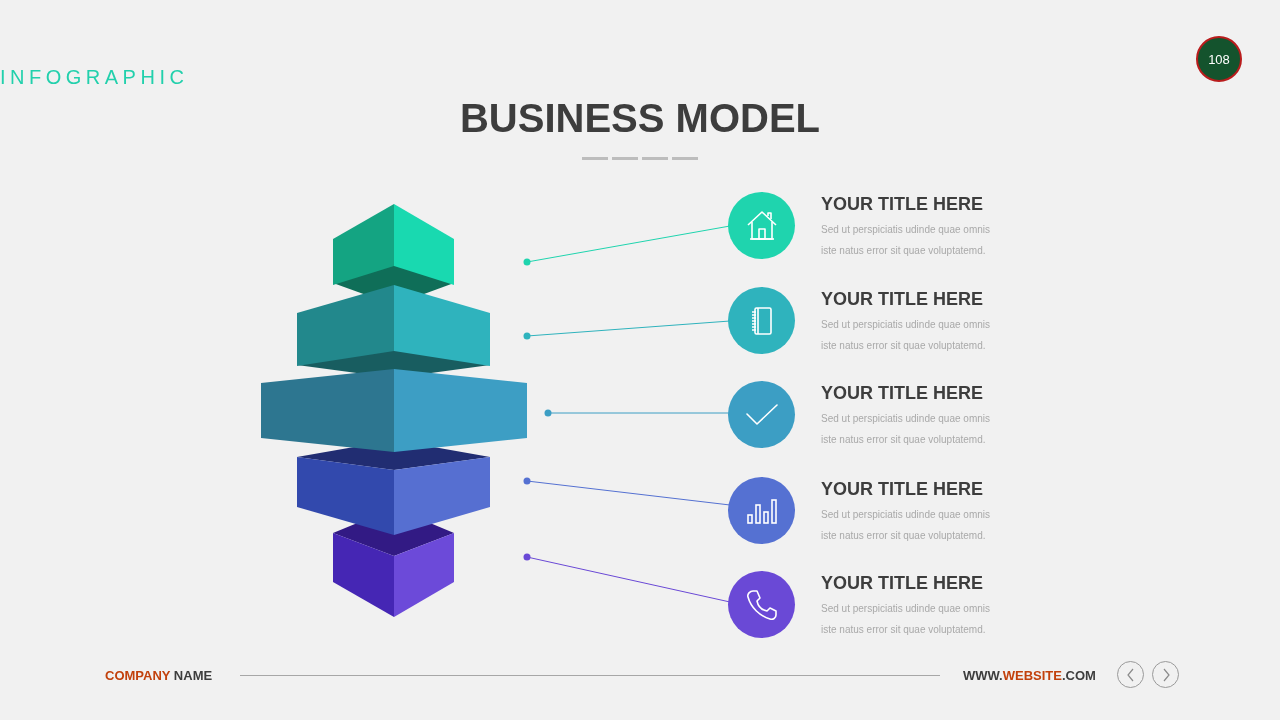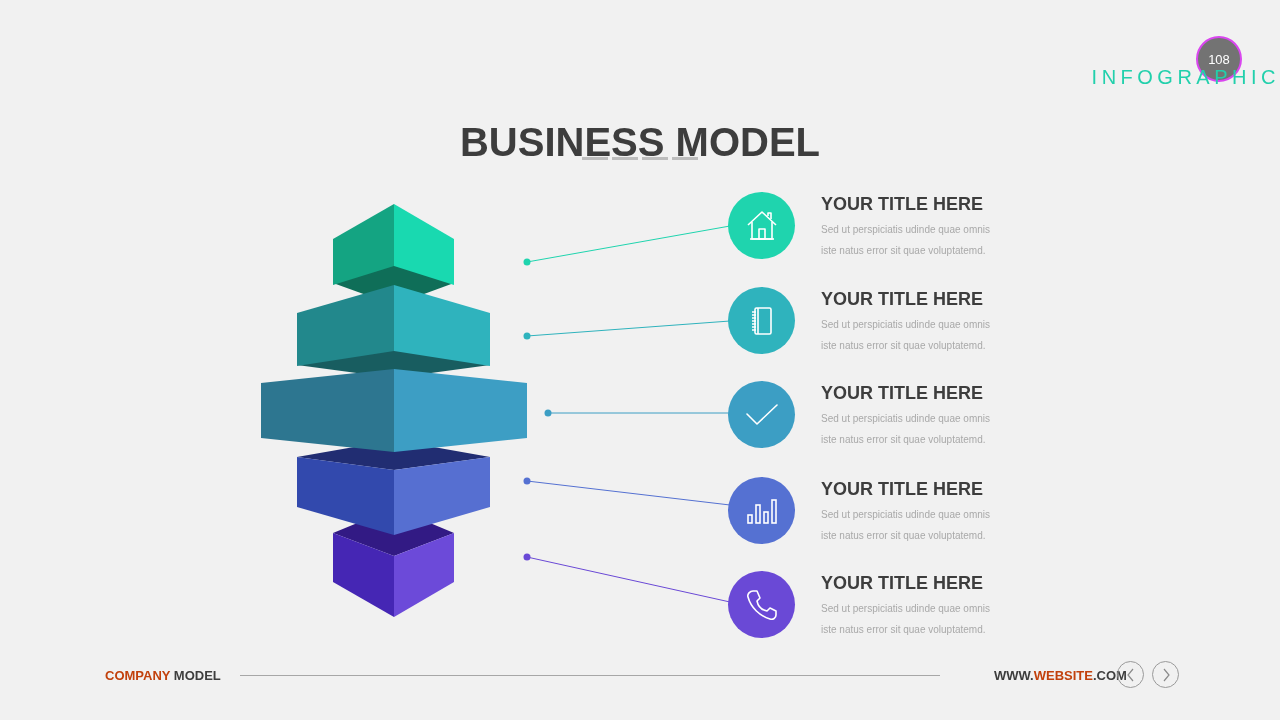--- a/index.html
+++ b/index.html
@@ -5,31 +5,31 @@
   html, body { margin: 0; padding: 0; }
   body {
     width: 1280px; height: 720px; overflow: hidden;
     background: #f1f1f1;
     font-family: "Liberation Sans", "DejaVu Sans", sans-serif;
     position: relative;
   }
   .page-badge {
     position: absolute; left: 1196px; top: 36px;
     width: 46px; height: 46px; border-radius: 50%;
-    background: #737373; border: 2px solid #d946ef; box-sizing: border-box;
+    background: #14532d; border: 2px solid #b91c1c; box-sizing: border-box;
     color: #fff; font-size: 13px;
     display: flex; align-items: center; justify-content: center;
   }
   .eyebrow {
-    position: absolute; left: 0; width: 1280px; top: 66px; text-align: right;
+    position: absolute; left: 0; width: 1280px; top: 66px; text-align: left;
     color: #22d0ac; font-size: 20px; letter-spacing: 4.5px; font-weight: normal;
   }
   .title {
     position: absolute; left: 0; width: 1280px; top: 96px; text-align: center;
-    color: #3d3d3d; font-size: 40px; font-weight: bold; letter-spacing: 0px; margin-top: 24px;
+    color: #3d3d3d; font-size: 40px; font-weight: bold; letter-spacing: 0px;
   }
   .dashes { position: absolute; left: 582px; top: 157px; display: flex; gap: 4px; }
   .dashes span { width: 26px; height: 3px; background: #bdbdbd; display: block; }
 
   svg.diagram { position: absolute; left: 0; top: 0; }
 
   .item {
     position: absolute; left: 728px; width: 400px; height: 70px;
   }
   .item .circle {
@@ -48,21 +48,21 @@
 
   .footer-company {
     position: absolute; left: 105px; top: 668px; font-size: 13px; font-weight: bold;
     color: #3d3d3d;
   }
   .footer-company .accent, .footer-web .accent { color: #c2410c; }
   .footer-line {
     position: absolute; left: 240px; top: 675px; width: 700px; height: 1px; background: #a7a7a7;
   }
   .footer-web {
-    position: absolute; left: 963px; top: 668px; font-size: 13px; font-weight: bold; color: #3d3d3d; margin-left: 31px;
+    position: absolute; left: 963px; top: 668px; font-size: 13px; font-weight: bold; color: #3d3d3d;
   }
   .nav-btn {
     position: absolute; top: 661px; width: 27px; height: 27px; border-radius: 50%;
     border: 1px solid #9a9a9a; box-sizing: border-box;
     display: flex; align-items: center; justify-content: center; cursor: pointer;
   }
 </style>
 </head>
 <body>
 
@@ -198,21 +198,21 @@
     </svg>
   </div>
   <div class="item-title">YOUR TITLE HERE</div>
   <div class="item-desc">
     <div>Sed ut perspiciatis udinde quae omnis</div>
     <div>iste natus error sit quae voluptatemd.</div>
   </div>
 </div>
 
 <div class="footer-company">
-  <span class="accent">COMPANY</span><span> MODEL</span>
+  <span class="accent">COMPANY</span><span> NAME</span>
 </div>
 <div class="footer-line"></div>
 <div class="footer-web">
   <span>WWW.</span><span class="accent">WEBSITE</span><span>.COM</span>
 </div>
 <div class="nav-btn" style="left:1117px;">
   <svg width="12" height="14" viewBox="0 0 12 14" fill="none" stroke="#8a8a8a" stroke-width="1.2">
       <path d="M8 1 L3 7 L8 13"></path>
     </svg>
 </div>

